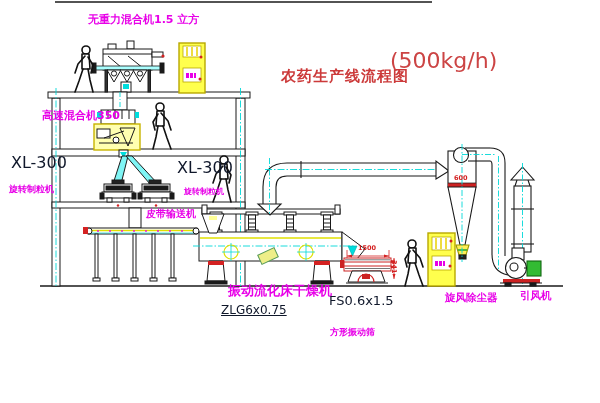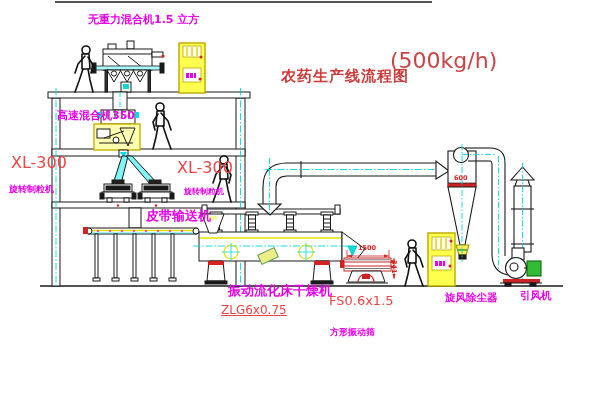--- a/index.html
+++ b/index.html
@@ -1,20 +1,20 @@
 <!DOCTYPE html>
 <html><head>
 <meta charset="utf-8">
 <style>
   html,body{margin:0;padding:0;background:#fff;}
   #canvas{position:relative;width:600px;height:403px;background:#ffffff;overflow:hidden;
           font-family:"DejaVu Sans",sans-serif;}
   #canvas svg{position:absolute;left:0;top:0;}
   .lbl{position:absolute;white-space:nowrap;line-height:1.05;z-index:5;}
-  .mag{color:#ef4444;}
+  .mag{color:#0f172a;}
   .magB{color:#e800e8;font-weight:bold;}
   .dim{color:#d42222;font-size:6.5px;font-weight:bold;}
   .titleCn{position:absolute;left:281px;top:57px;font-size:15px;font-weight:bold;
            color:#cc3a3a;letter-spacing:1px;z-index:5;margin-top:10px;}
   .titleCap{position:absolute;left:390px;top:48px;font-size:22px;font-weight:normal;
             color:#cc4444;letter-spacing:0px;z-index:5;}
 </style>
 </head>
 <body>
 
@@ -323,29 +323,29 @@
   <use href="#person-shape" transform="translate(84,92)"></use>
   <use href="#person-shape" transform="translate(162,149) scale(-1,1)"></use>
   <use href="#person-shape" transform="translate(222,202)"></use>
   <use href="#person-shape" transform="translate(414,286) scale(-1,1)"></use>
 </svg>
 
 <div class="titleCn">农药生产线流程图</div>
 <div class="titleCap">(500kg/h)</div>
 
 <div class="lbl magB" style="left:88px;top:14px;font-size:11px;">无重力混合机1.5 立方</div>
-<div class="lbl magB" style="left:42px;top:110px;font-size:11px;margin-left:15px;">高速混合机350</div>
+<div class="lbl magB" style="left:42px;top:110px;font-size:11px;">高速混合机350</div>
 
 <div class="lbl mag" style="left:11px;top:155px;font-size:16px;letter-spacing:0px;">XL-300</div>
 <div class="lbl magB" style="left:9px;top:185px;font-size:9px;">旋转制粒机</div>
 
 <div class="lbl mag" style="left:177px;top:160px;font-size:16px;">XL-300</div>
 <div class="lbl magB" style="left:184px;top:188px;font-size:8px;">旋转制粒机</div>
 
-<div class="lbl magB" style="left:146px;top:209px;font-size:13px;font-family:Liberation Serif, serif;">皮带输送机</div>
+<div class="lbl magB" style="left:146px;top:209px;font-size:10px;font-family:Liberation Serif, serif;">皮带输送机</div>
 
 <div class="lbl magB" style="left:228px;top:284px;font-size:13px;text-align:center;">振动流化床干燥机</div>
 <div class="lbl mag" style="left:221px;top:304px;font-size:12px;text-decoration:underline;">ZLG6x0.75</div>
 
 <div class="lbl magB" style="left:330px;top:284px;font-size:9px;margin-top:44px;">方形振动筛</div>
 <div class="lbl mag" style="left:329px;top:294px;font-size:13px;text-align:center;">FS0.6x1.5</div>
 
 <div class="lbl magB" style="left:445px;top:292px;font-size:10.5px;">旋风除尘器</div>
 <div class="lbl magB" style="left:520px;top:290px;font-size:10.5px;">引风机</div>
 

